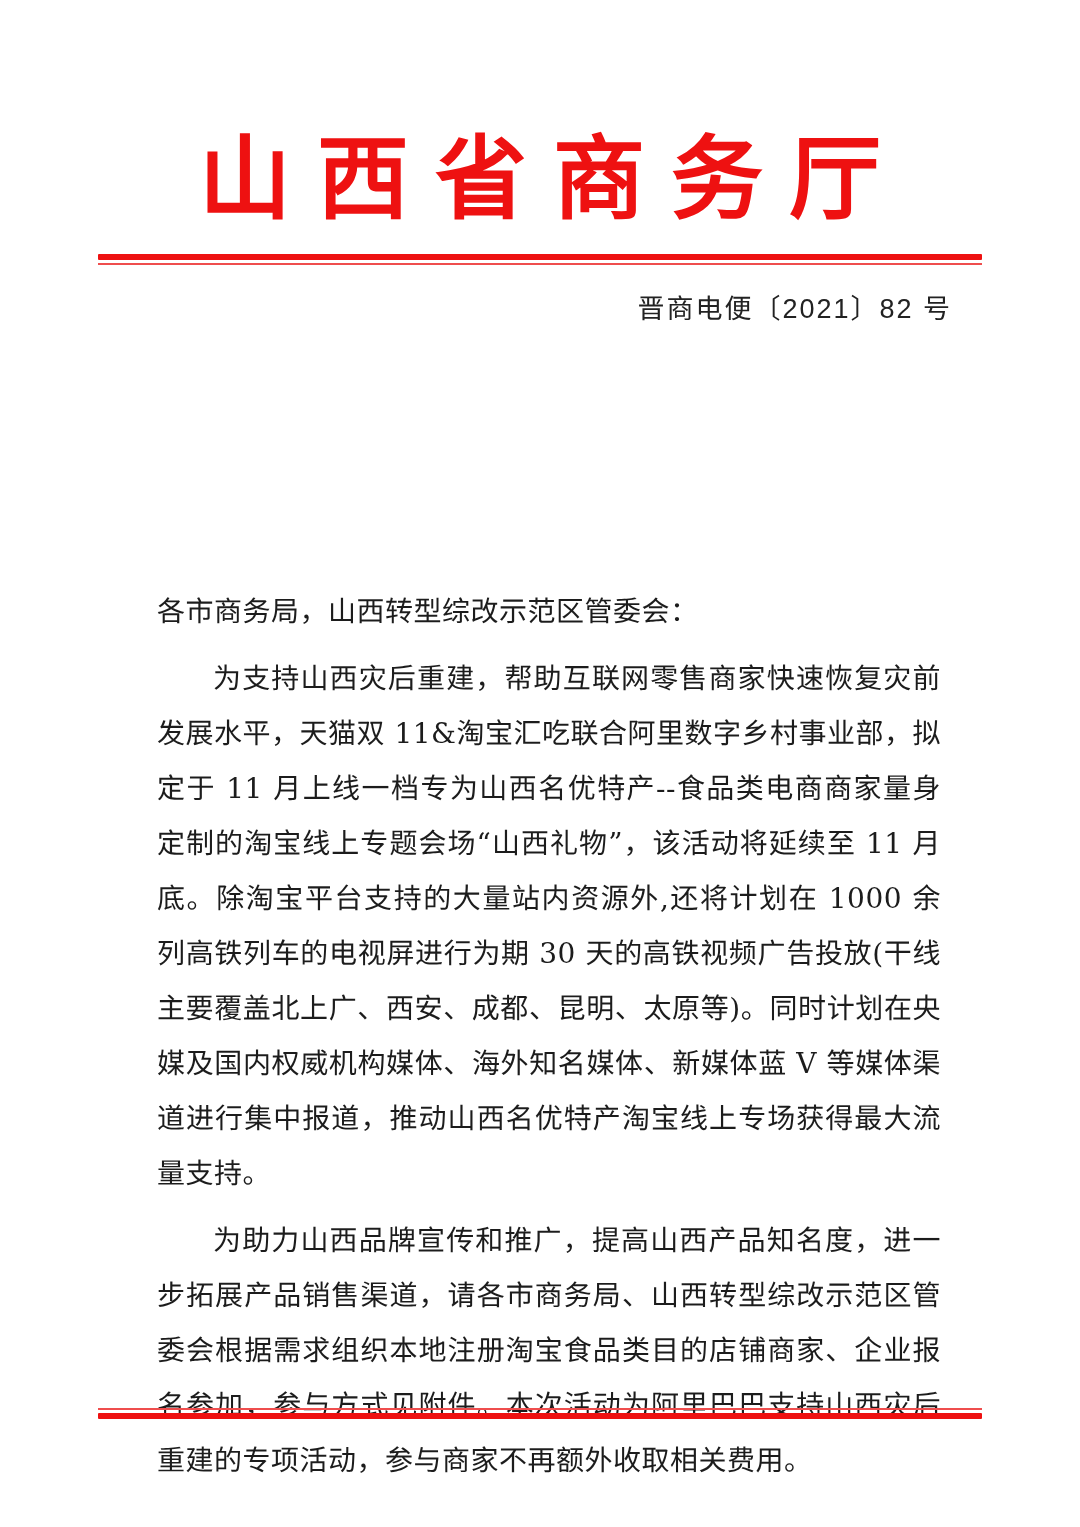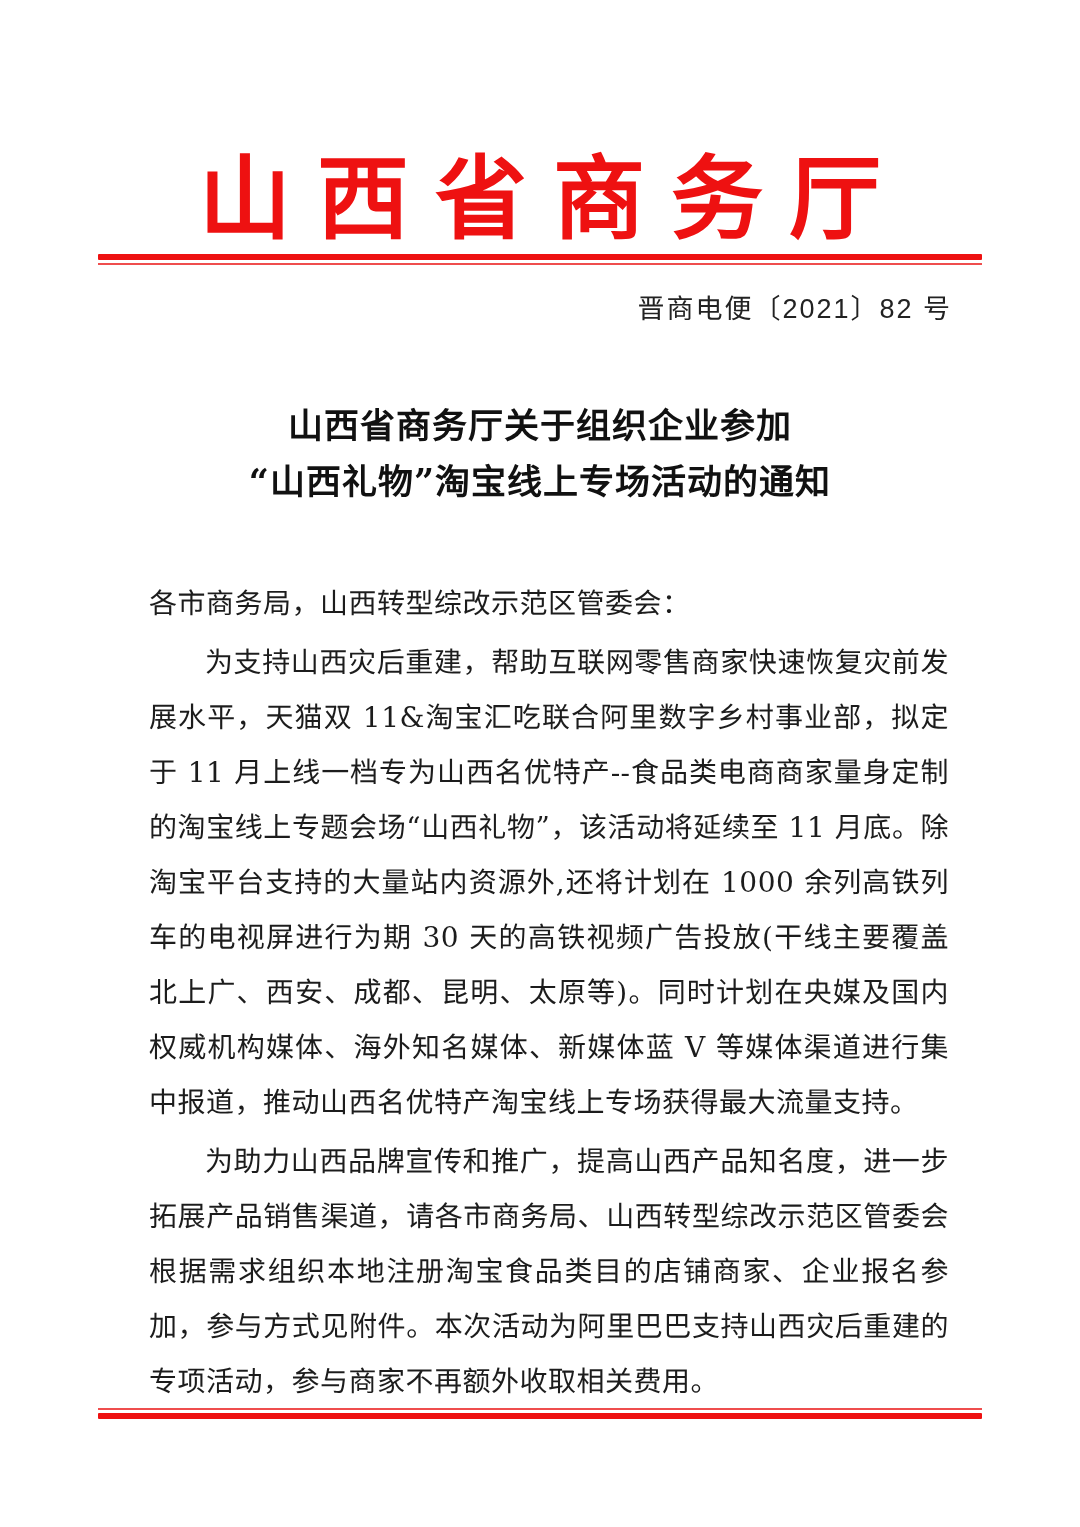--- a/index.html
+++ b/index.html
@@ -34,21 +34,20 @@
   }
   .masthead-title {
     font-family: "DejaVu Serif", "Liberation Serif", serif;
     font-weight: 700;
     font-size: 92px;
     line-height: 1.08;
     letter-spacing: 26px;
     text-indent: 26px;
     color: #ee1111;
     white-space: nowrap;
-    margin-top: 20px;
   }
 
   
   .rule-top {
     position: absolute;
     left: 98px;
     top: 254px;
     width: 884px;
   }
   .rule-top .bar-thick {
@@ -113,21 +112,21 @@
     position: absolute;
     top: 572px;
     left: 145px;
     width: 808px;
     font-size: 28px;
     line-height: 55px;
     color: #1c1c1c;
     font-family: "DejaVu Serif", "Liberation Serif", serif;
   }
   .para {
-    margin: 4px;
+    margin: 12px;
     text-align: justify;
     text-align-last: left;
     text-justify: inter-ideograph;
     letter-spacing: 0.5px;
   }
   .para.indent { text-indent: 2em; }
   .addressee { letter-spacing: 0.5px; }
 </style>
 </head>
 <body>
@@ -139,24 +138,20 @@
   </div>
 
   <div class="rule-top">
     <div class="bar-thick"></div>
     <div class="bar-gap"></div>
     <div class="bar-thin"></div>
   </div>
 
   <div class="docnum">晋商电便〔2021〕82 号</div>
 
-  <div class="doc-title">
-    <span class="tline">山西省商务厅关于组织企业参加</span>
-    <span class="tline">“山西礼物”淘宝线上专场活动的通知</span>
-  </div>
 
   <div class="body-block">
     <p class="para addressee">各市商务局，山西转型综改示范区管委会：</p>
     <p class="para indent">为支持山西灾后重建，帮助互联网零售商家快速恢复灾前发展水平，天猫双 11&amp;淘宝汇吃联合阿里数字乡村事业部，拟定于 11 月上线一档专为山西名优特产--食品类电商商家量身定制的淘宝线上专题会场“山西礼物”，该活动将延续至 11 月底。除淘宝平台支持的大量站内资源外,还将计划在 1000 余列高铁列车的电视屏进行为期 30 天的高铁视频广告投放(干线主要覆盖北上广、西安、成都、昆明、太原等)。同时计划在央媒及国内权威机构媒体、海外知名媒体、新媒体蓝 V 等媒体渠道进行集中报道，推动山西名优特产淘宝线上专场获得最大流量支持。</p>
     <p class="para indent">为助力山西品牌宣传和推广，提高山西产品知名度，进一步拓展产品销售渠道，请各市商务局、山西转型综改示范区管委会根据需求组织本地注册淘宝食品类目的店铺商家、企业报名参加，参与方式见附件。本次活动为阿里巴巴支持山西灾后重建的专项活动，参与商家不再额外收取相关费用。</p>
   </div>
 
   <div class="rule-bottom">
     <div class="bar-thin"></div>
     <div class="bar-gap"></div>

